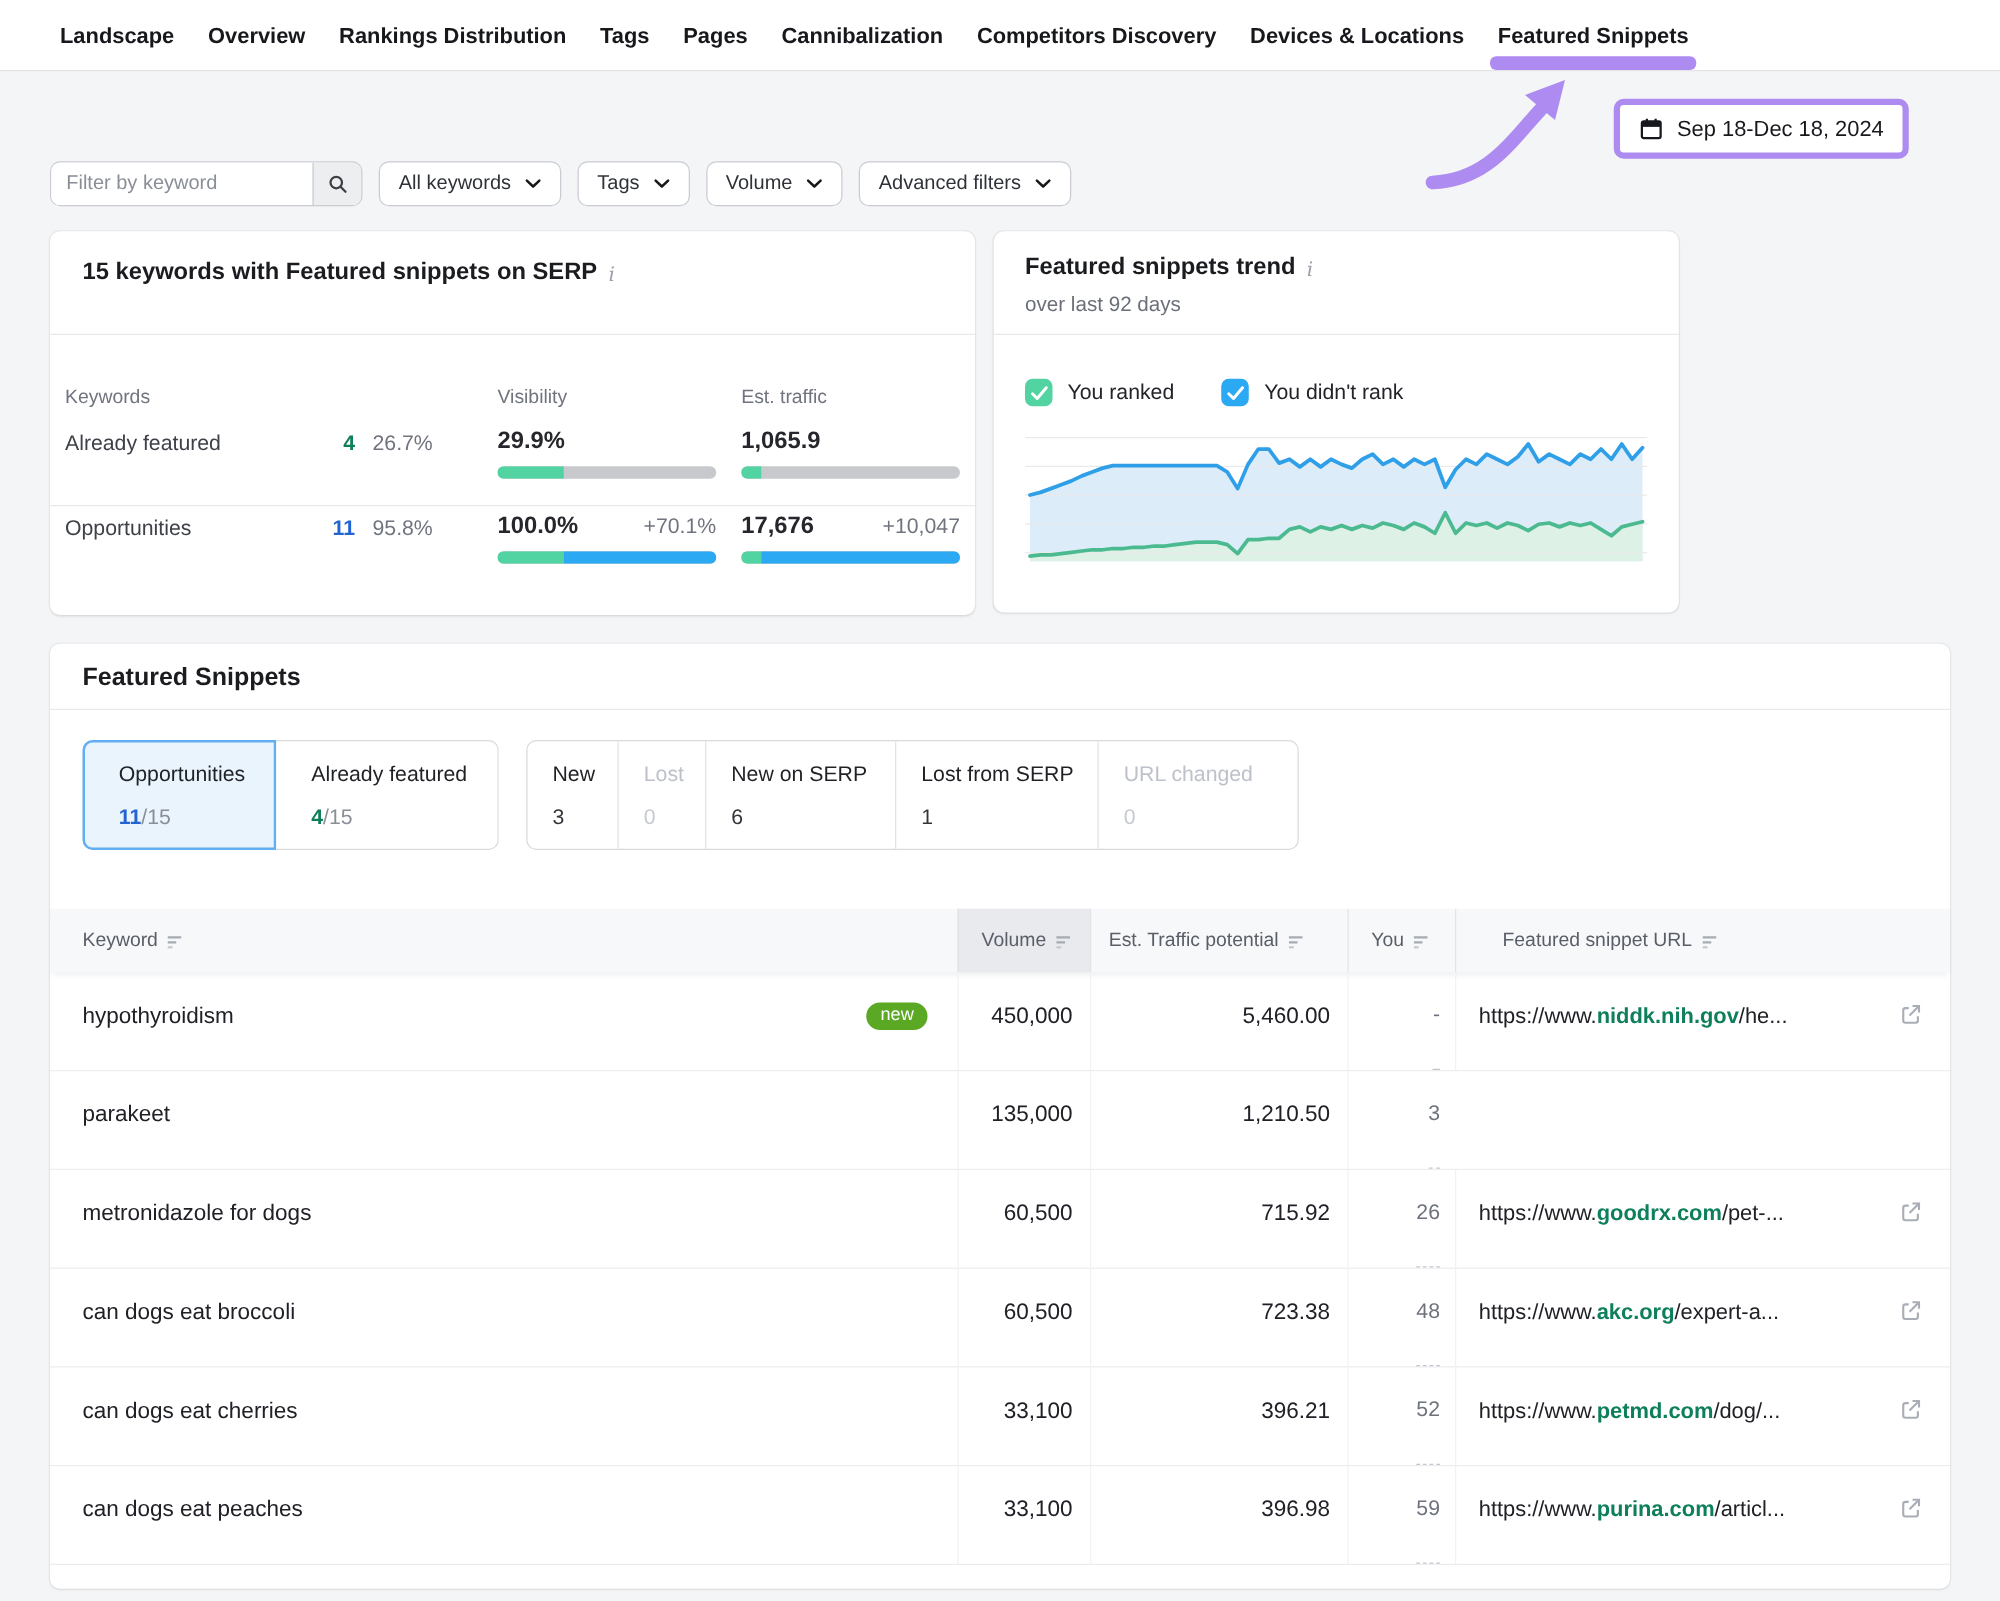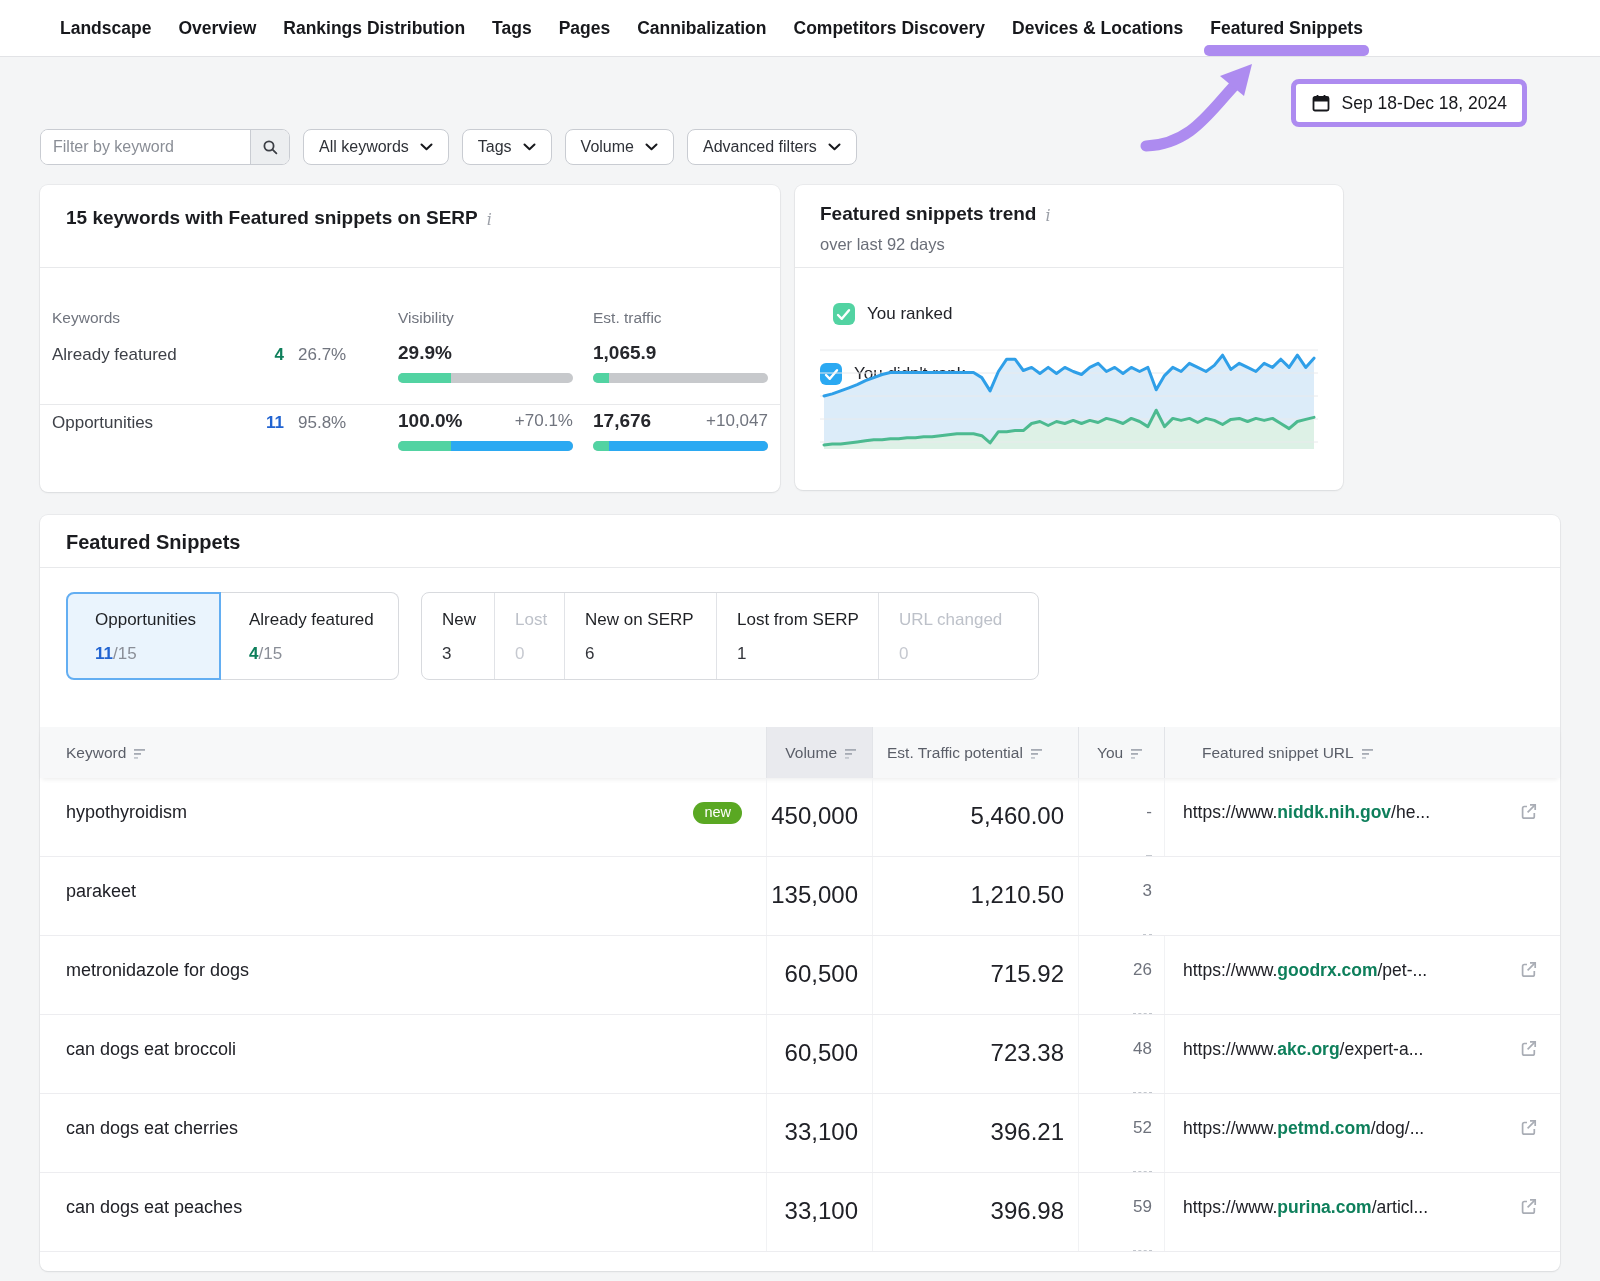--- a/index.html
+++ b/index.html
@@ -5,21 +5,21 @@
   * { box-sizing: border-box; }
   html,body { margin:0; padding:0; }
   body {
     width:1600px; height:1281px; position:relative; overflow:hidden;
     background:#f4f5f6; font-family:"Liberation Sans", sans-serif; color:#1b1c20;
   }
   
   .topnav {
     position:absolute; top:0; left:0; width:1600px; height:57px;
     background:#fff; border-bottom:1px solid #e2e3e6;
-    display:flex; align-items:center; padding-left:60px; gap:27px; z-index:6;
+    display:flex; align-items:center; padding-left:48px; gap:27px; z-index:6;
   }
   .nav-item { font-size:17.5px; font-weight:600; color:#17181c; position:relative; cursor:pointer; white-space:nowrap; }
   .nav-underline { position:absolute; left:-6px; right:-6px; bottom:-17px; height:11px; background:#ad8bf0; border-radius:5px; z-index:7; }
   
   .date-btn {
     position:absolute; top:79px; right:73px; height:48px;
     background:#fff; border:5px solid #ad8bf0; border-radius:8px;
     display:flex; align-items:center; gap:11px; padding:0 15px;
     font-size:17.5px; color:#17181c; cursor:pointer;
   }
@@ -47,21 +47,21 @@
   .sum-count { position:absolute; font-size:17px; font-weight:700; }
   .sum-share { position:absolute; font-size:17px; color:#70747e; }
   .sum-val { position:absolute; font-size:19px; font-weight:700; color:#26272c; }
   .sum-delta { position:absolute; font-size:17px; color:#70747e; text-align:right; }
   .bar { position:absolute; width:175px; height:10px; border-radius:5px; background:#c7c9cc; overflow:hidden; display:flex; }
   .seg { height:100%; display:block; }
   .seg.g { background:#52d3a2; }
   .seg.b { background:#2ba9f2; }
   
   .trend-sub { position:absolute; left:25px; top:50px; font-size:16.5px; color:#6b6f79; }
-  .legend { position:absolute; left:25px; top:118px; display:flex; gap:38px; align-items:center;flex-direction:column; }
+  .legend { position:absolute; left:25px; top:118px; display:flex; gap:38px; align-items:center; }
   .legend-item { display:flex; gap:12px; align-items:center; font-size:17px; color:#23242a; }
   .chk { width:22px; height:22px; border-radius:6px; display:flex; align-items:center; justify-content:center; cursor:pointer; }
   #trend-chart { position:absolute; left:25px; top:152px; }
   
   .section-title { position:absolute; left:26px; top:16px; font-size:20px; font-weight:700; color:#1b1c20; }
   .tabs-row { position:absolute; left:26px; top:77px; display:flex; }
   .ptab { width:155px; height:88px; padding:17px 0 0 28px; cursor:pointer; background:#fff; border:1px solid #d8dade; }
   .ptab.active { background:#eaf4fd; border:2px solid #63aef2; border-radius:8px 0 0 8px; padding:16px 0 0 27px; }
   .ptab.second { width:178px; border-left:none; border-radius:0 8px 8px 0; }
   .ptab-label { font-size:17px; color:#1f2125; }
@@ -86,21 +86,21 @@
   .tcell { padding-top:24px; position:relative; }
   .c-kw  { width:726px; padding-left:26px; }
   .c-vol { width:106px; display:flex; justify-content:flex-end; padding-right:14px; border-left:1px solid #f1f2f4; }
   .c-est { width:206px; display:flex; justify-content:flex-end; padding-right:14px; border-left:1px solid #f1f2f4; }
   .c-you { width:86px;  display:flex; justify-content:flex-end; padding-right:12px; border-left:1px solid #f1f2f4; }
   .c-url { width:396px; padding-left:18px; border-left:1px solid #f1f2f4; }
   .th.c-kw { padding-top:0; }
   .th.c-vol { background:#e9eaee; border-left:1px solid #e2e4e8; padding-top:0; }
   .th.c-est, .th.c-you, .th.c-url { border-left:1px solid #e2e4e8; padding-top:0; justify-content:flex-start;padding-left:37px; }
   .kw { font-size:18px; color:#202127; }
-  .num { font-size:24px; color:#202127; }
+  .num { font-size:18px; color:#202127; }
   .badge { position:absolute; right:24px; top:24px; background:#5aa823; color:#fff; font-size:14.5px;
     padding:3px 11px 4px; border-radius:12px; line-height:1; }
   .you-link { font-size:17px; color:#6e727c; border-bottom:1.5px dashed #c3c7cd; padding-bottom:2px; cursor:pointer; }
   .url { font-size:17.5px; cursor:pointer; white-space:nowrap; }
   .u-pre, .u-path { color:#202127; }
   .u-dom { color:#0e7f5b; font-weight:700; }
   .ext { position:absolute; right:22px; top:24px; cursor:pointer; }
 </style>
 </head>
 <body>

